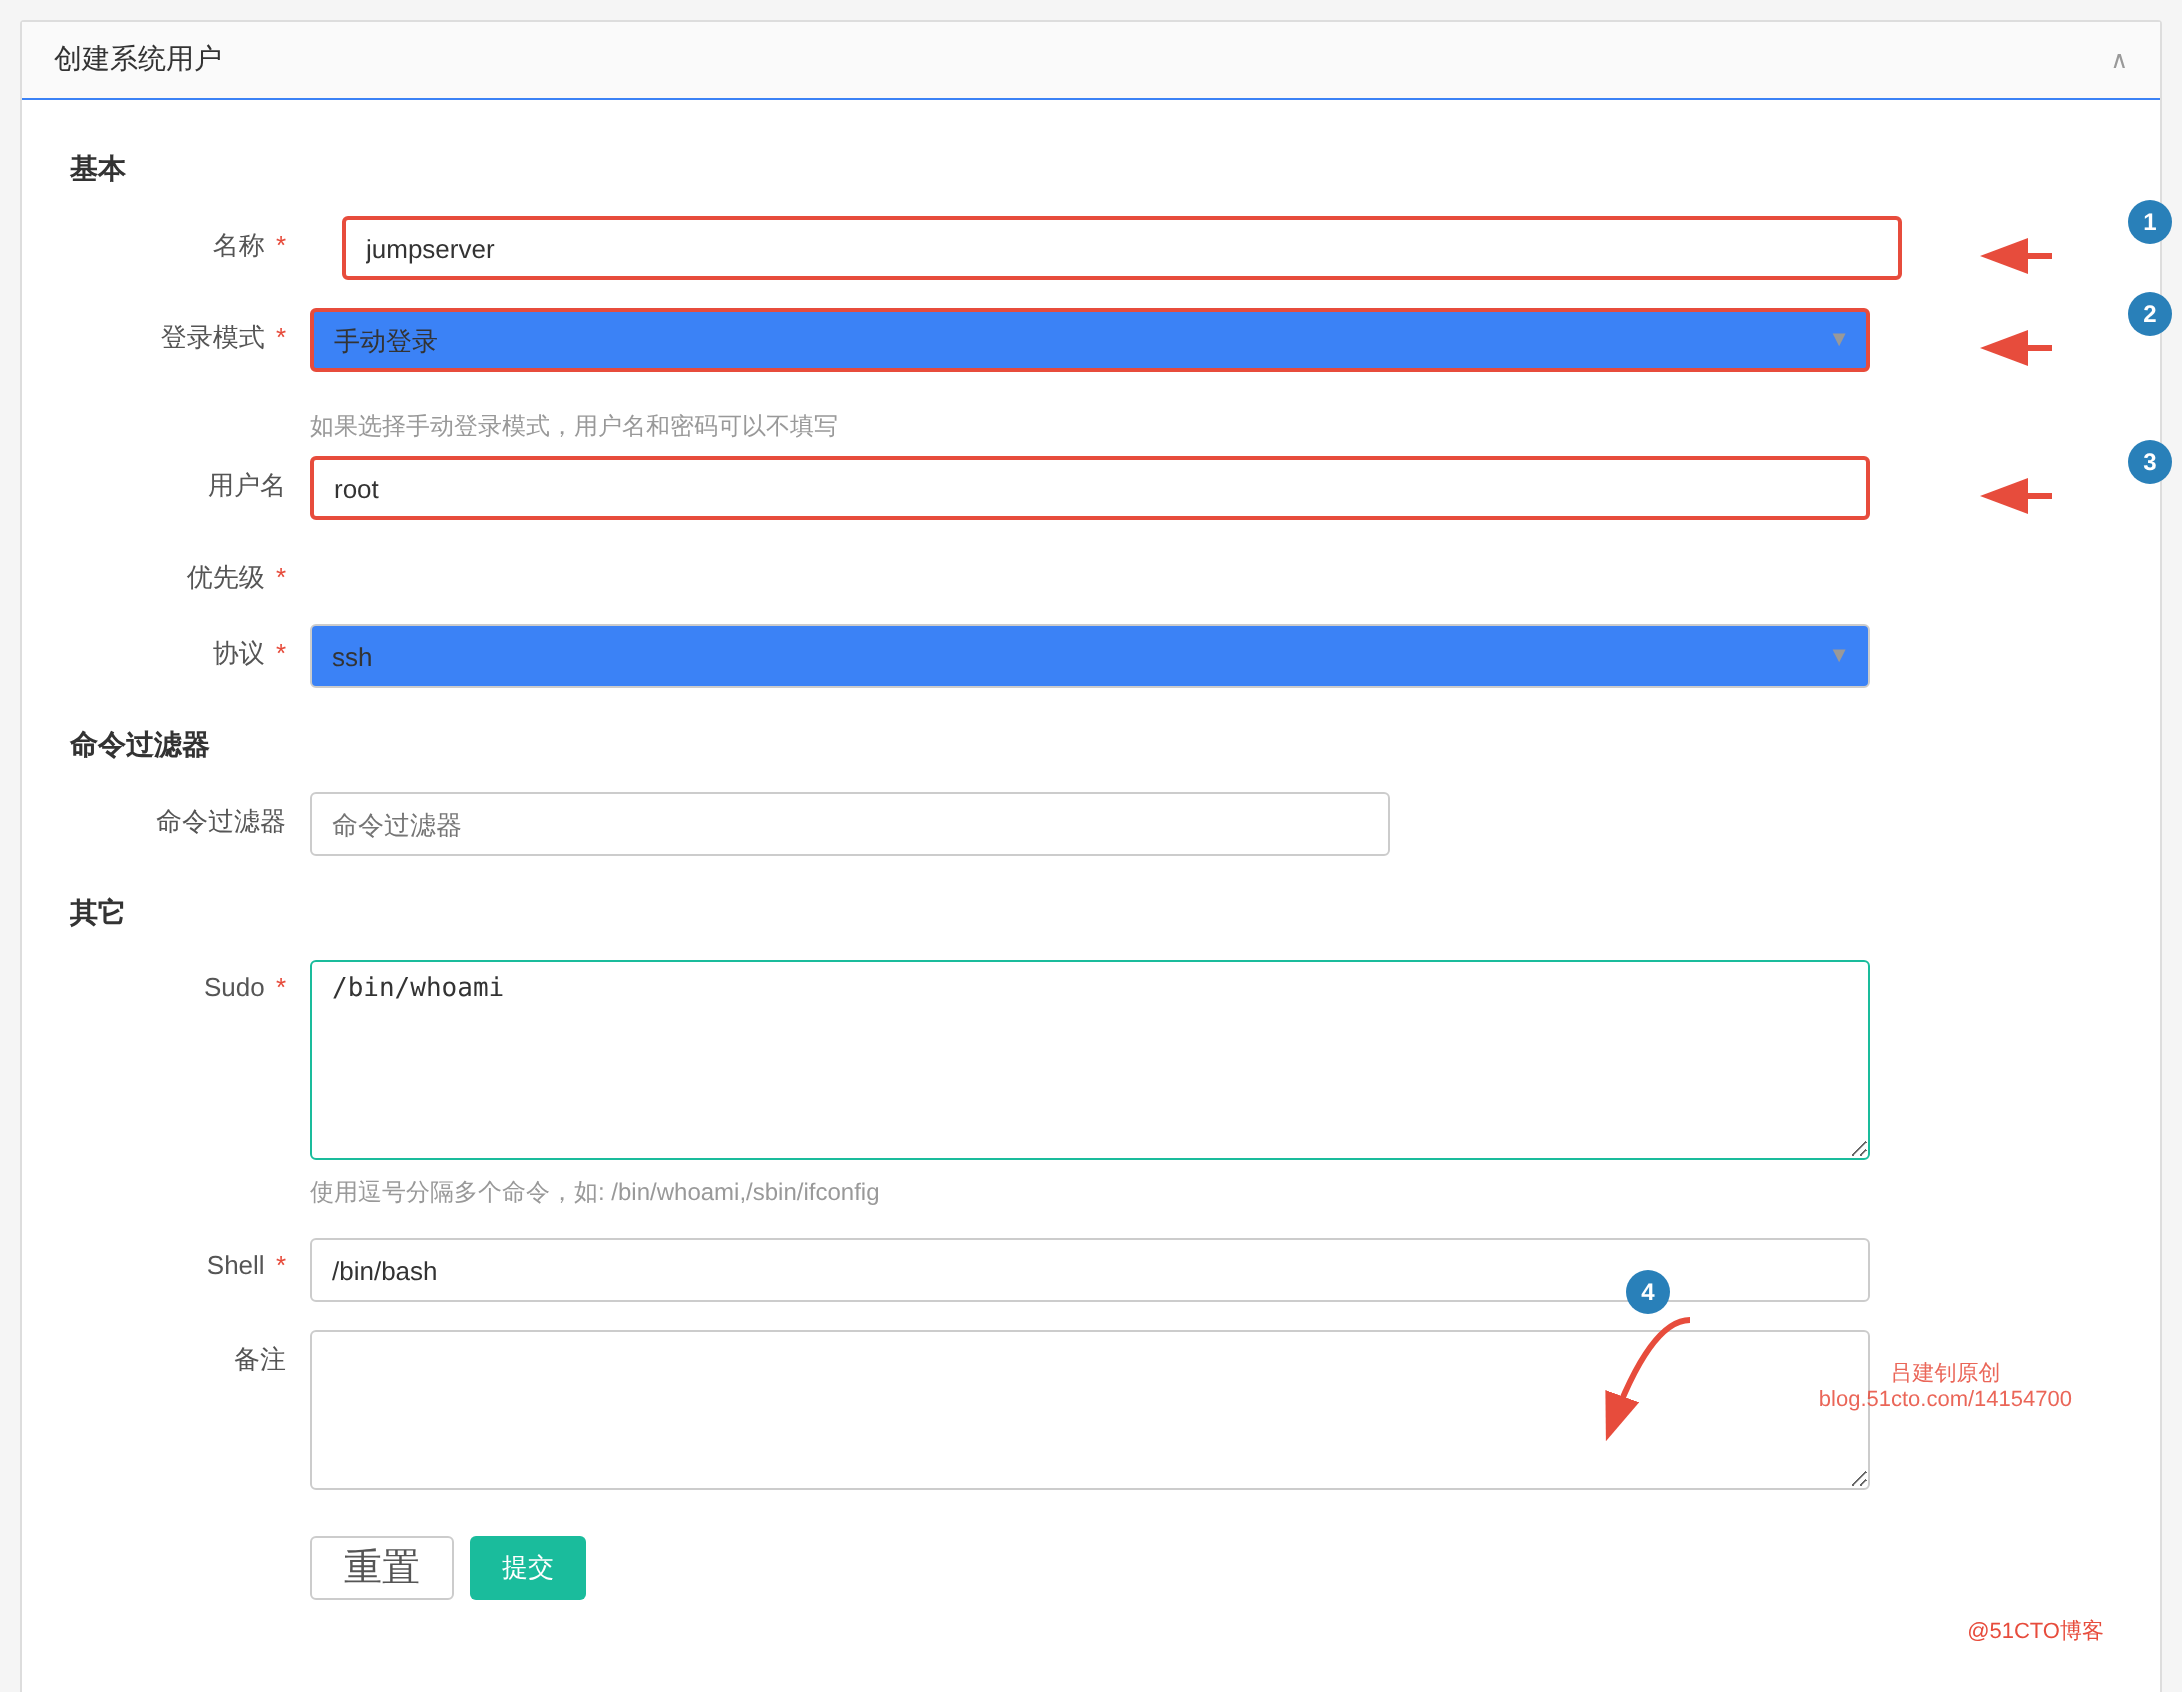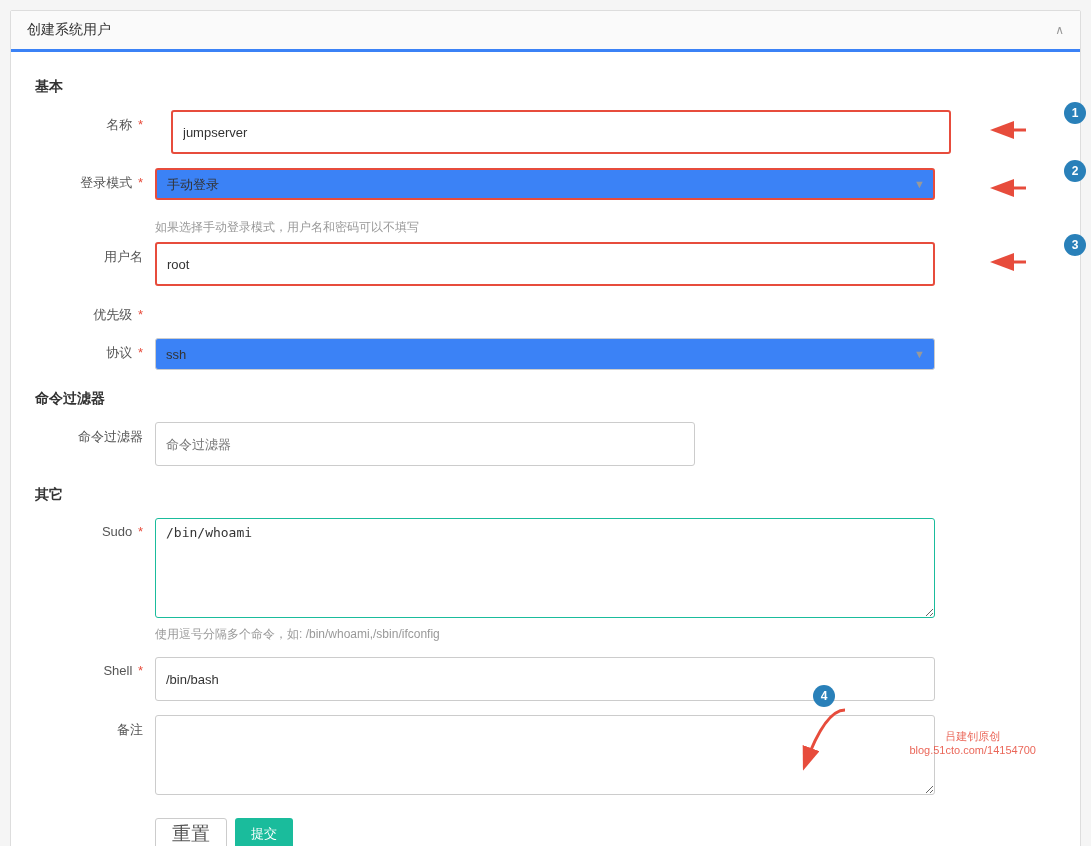--- a/index.html
+++ b/index.html
@@ -13,21 +13,21 @@
       background: #fff;
       border: 1px solid #ddd;
       margin: 10px;
       border-radius: 2px;
     }
     .page-header {
       display: flex;
       justify-content: space-between;
       align-items: center;
       padding: 10px 16px;
-      border-bottom: 3px solid #3b82f6;
+      border-bottom: 1px solid #3b82f6;
       background: #fafafa;
     }
     .page-title {
       font-size: 14px;
       color: #333;
     }
     .collapse-icon {
       color: #999;
       font-size: 12px;
       cursor: pointer;
@@ -59,21 +59,21 @@
     .required-star {
       color: #e74c3c;
       margin-left: 2px;
     }
     .form-control {
       flex: 1;
       max-width: 780px;
     }
     .input-field {
       width: 100%;
-      height: 44px;
+      height: 32px;
       border: 1px solid #ccc;
       border-radius: 3px;
       padding: 4px 10px;
       font-size: 13px;
       color: #333;
       outline: none;
     }
     .select-wrapper {
       position: relative;
       width: 100%;

